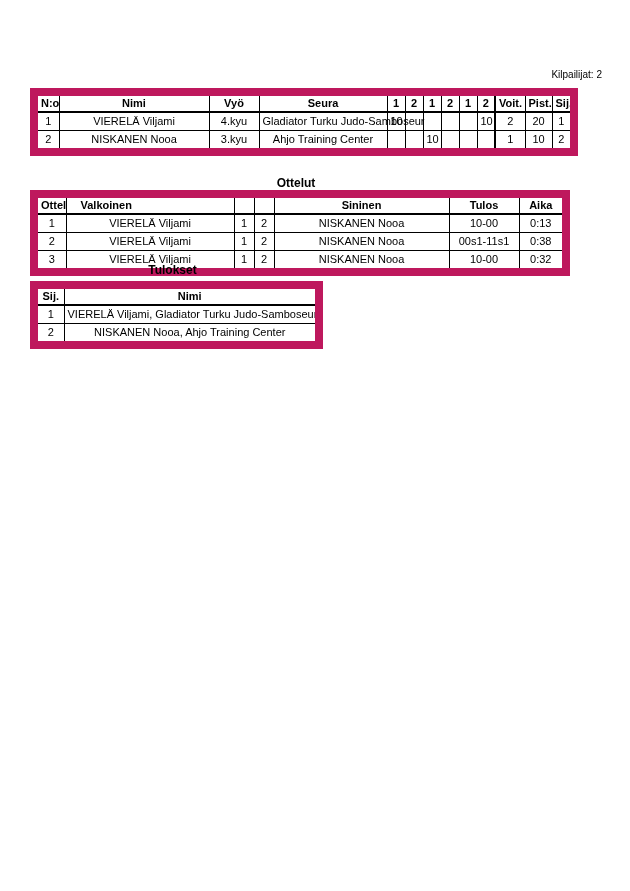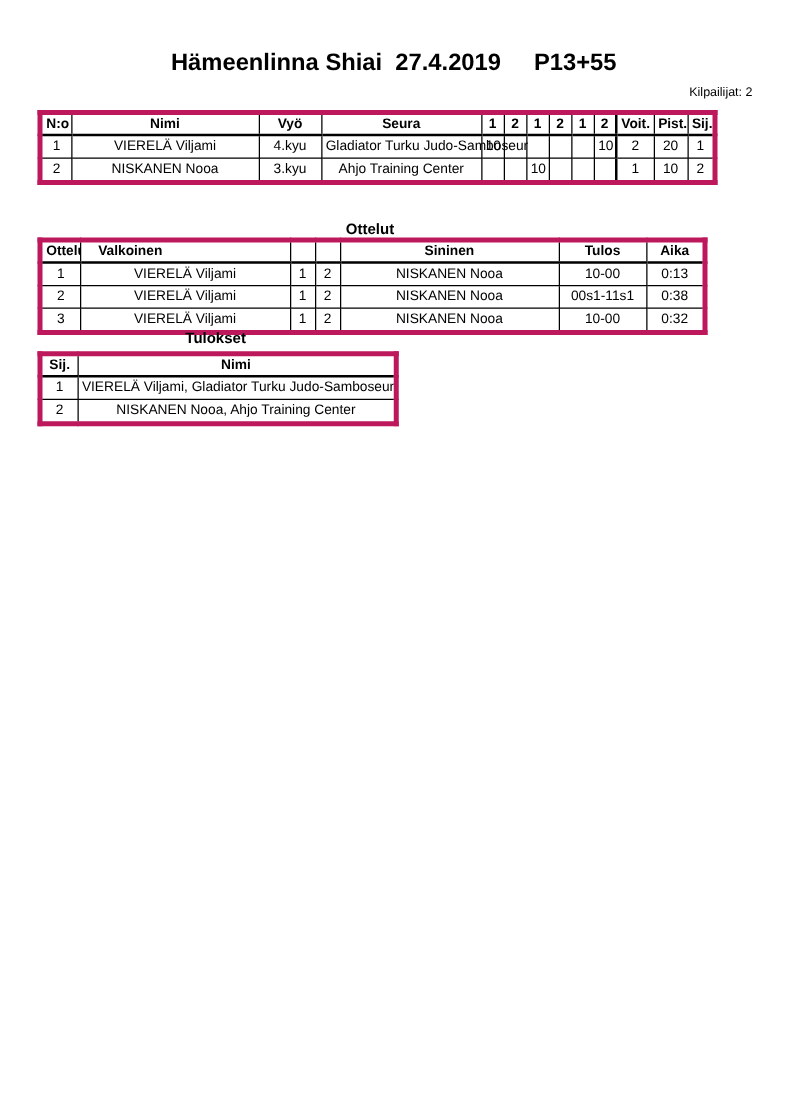--- a/index.html
+++ b/index.html
@@ -21,21 +21,21 @@
     position:absolute; top:69px; right:28px; font-size:10px;
   }
   .sec-heading {
     position:absolute; text-align:center; font-size:12px; font-weight:bold;
   }
   #ottelut-heading { top:176px; left:30px; width:532px; }
   #tulokset-heading { top:263px; left:30px; width:285px; }
 
   table {
     position:absolute; border-collapse:collapse; table-layout:fixed;
-    border:4px solid #be185d; background:#fff;
+    border:8px solid #be185d; background:#fff;
   }
   #t-kilpailijat { top:88px;  left:30px; width:540px; }
   #t-ottelut     { top:190px; left:30px; width:532px; }
   #t-tulokset    { top:281px; left:30px; width:285px; }
 
   th, td {
     border:1px solid #000; box-sizing:border-box;
     font-size:11px; padding:0 3px; height:17px; line-height:17px;
     overflow:hidden; white-space:nowrap;
   }
@@ -47,21 +47,20 @@
   td.left   { text-align:center; }
   th.hleft  { text-align:left; padding-left:14px; }
   .bl2 { border-left:2px solid #000; }
   td.ovf { overflow:visible; }
 </style>
 </head>
 <body>
 
 <div class="page">
 
-  <div class="title">Hämeenlinna Shiai  27.4.2019     P13+55</div>
   <div class="count">Kilpailijat: 2</div>
 
   <table id="t-kilpailijat">
     <colgroup>
       <col style="width:25px">
         <col style="width:150px">
         <col style="width:50px">
         <col style="width:128px">
       <col style="width:18px">
         <col style="width:18px">

